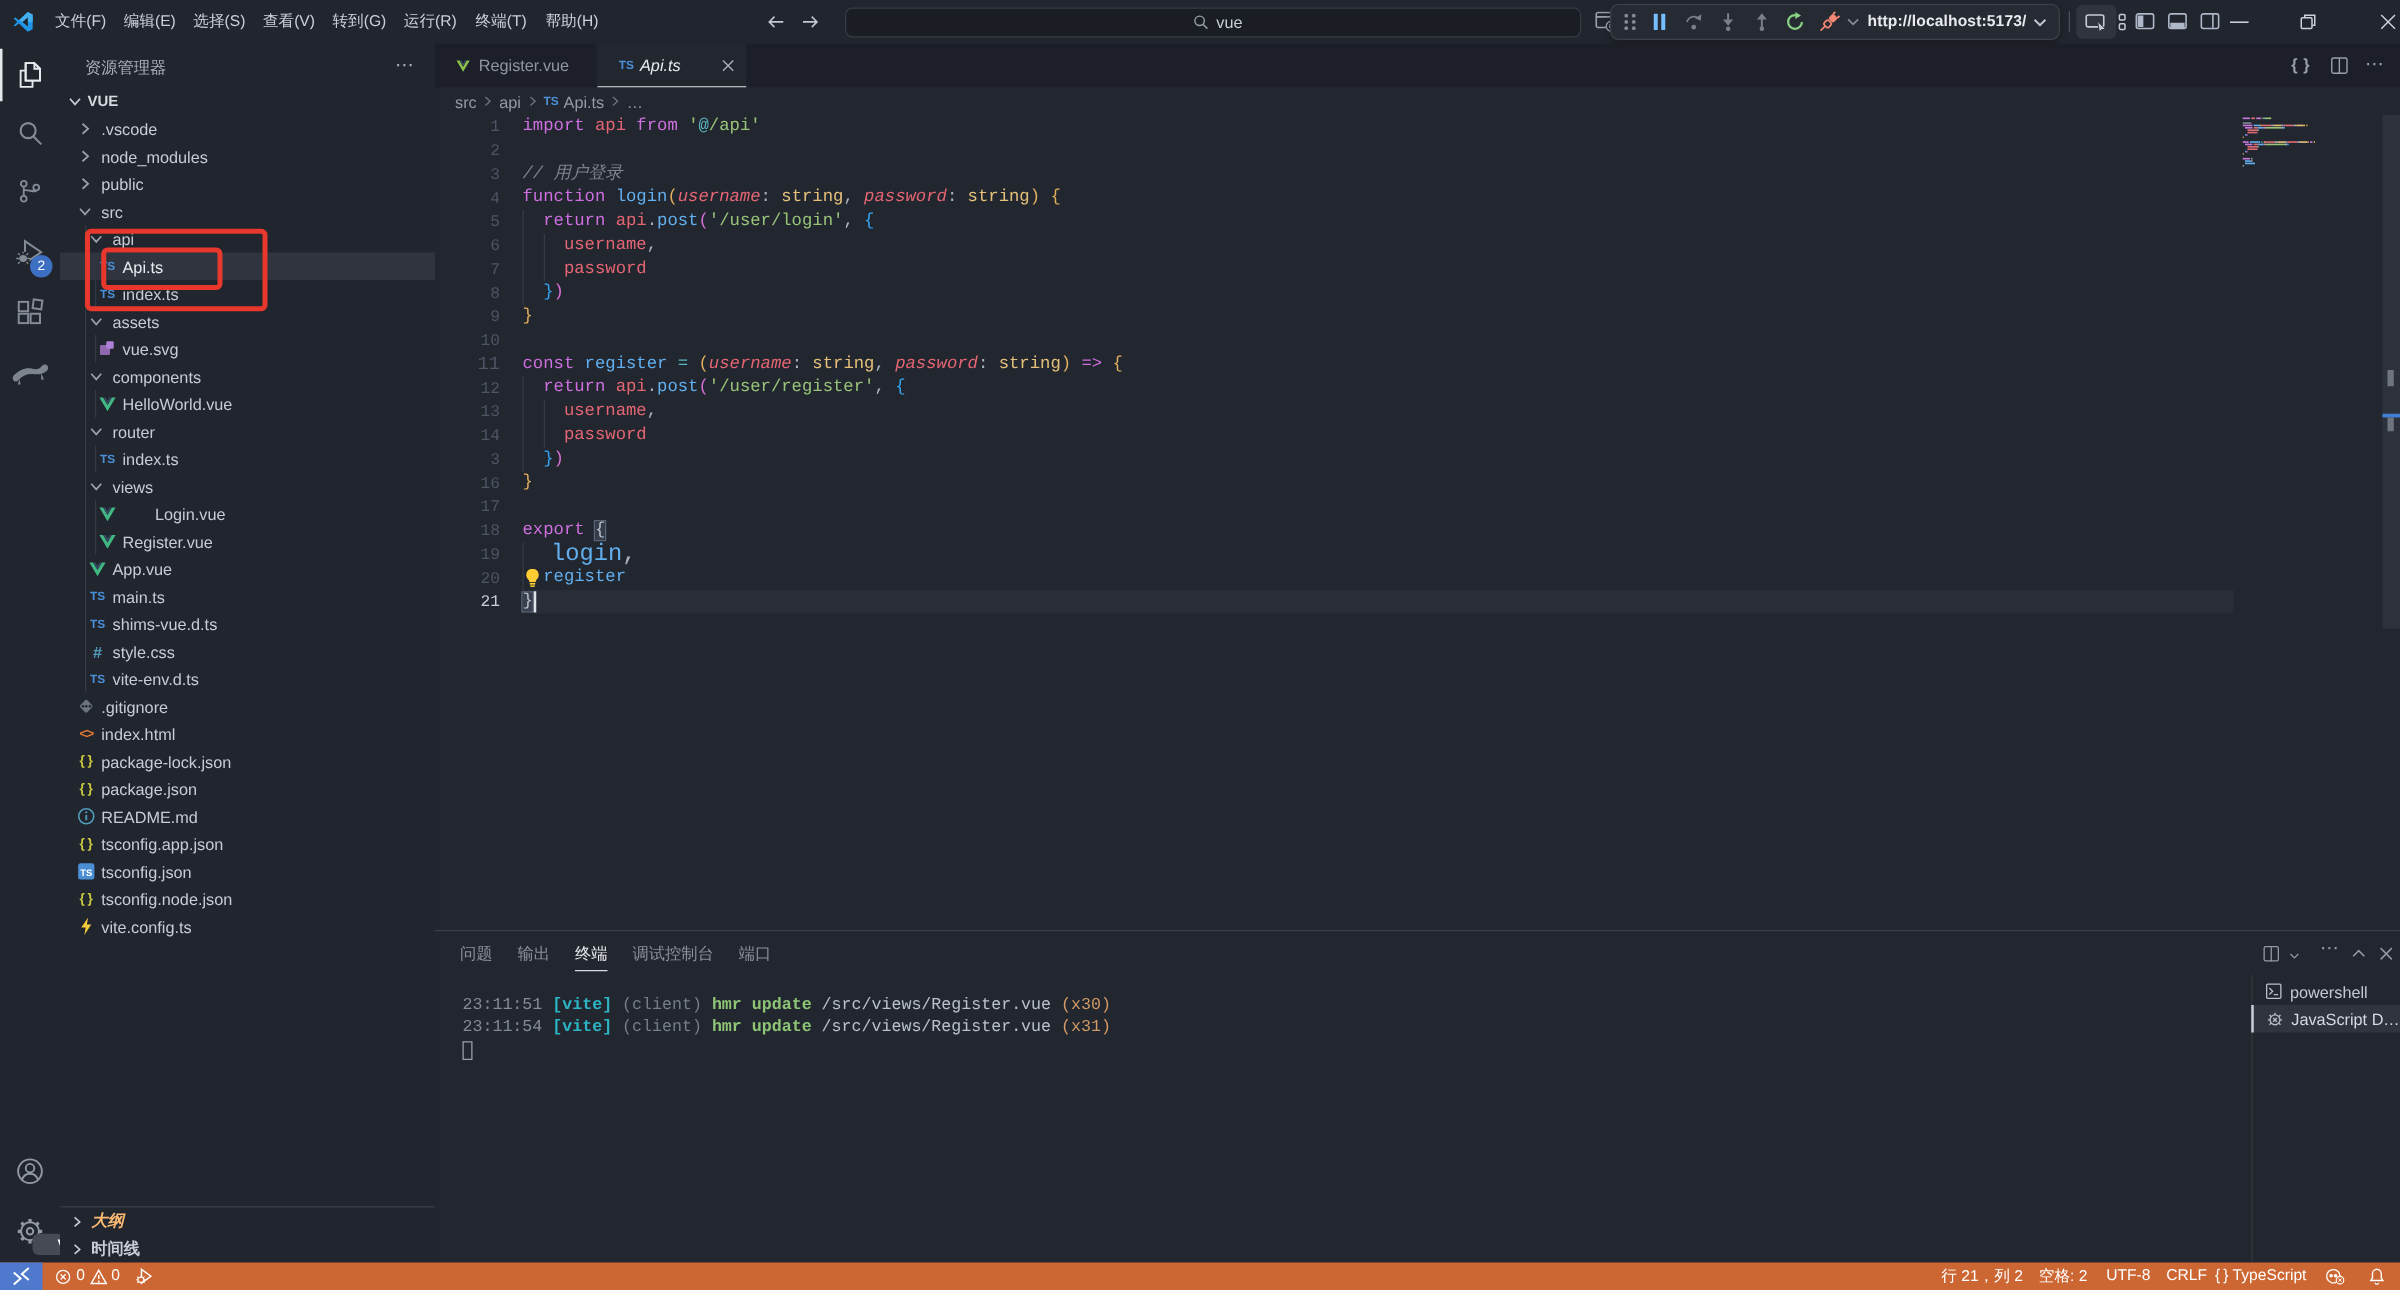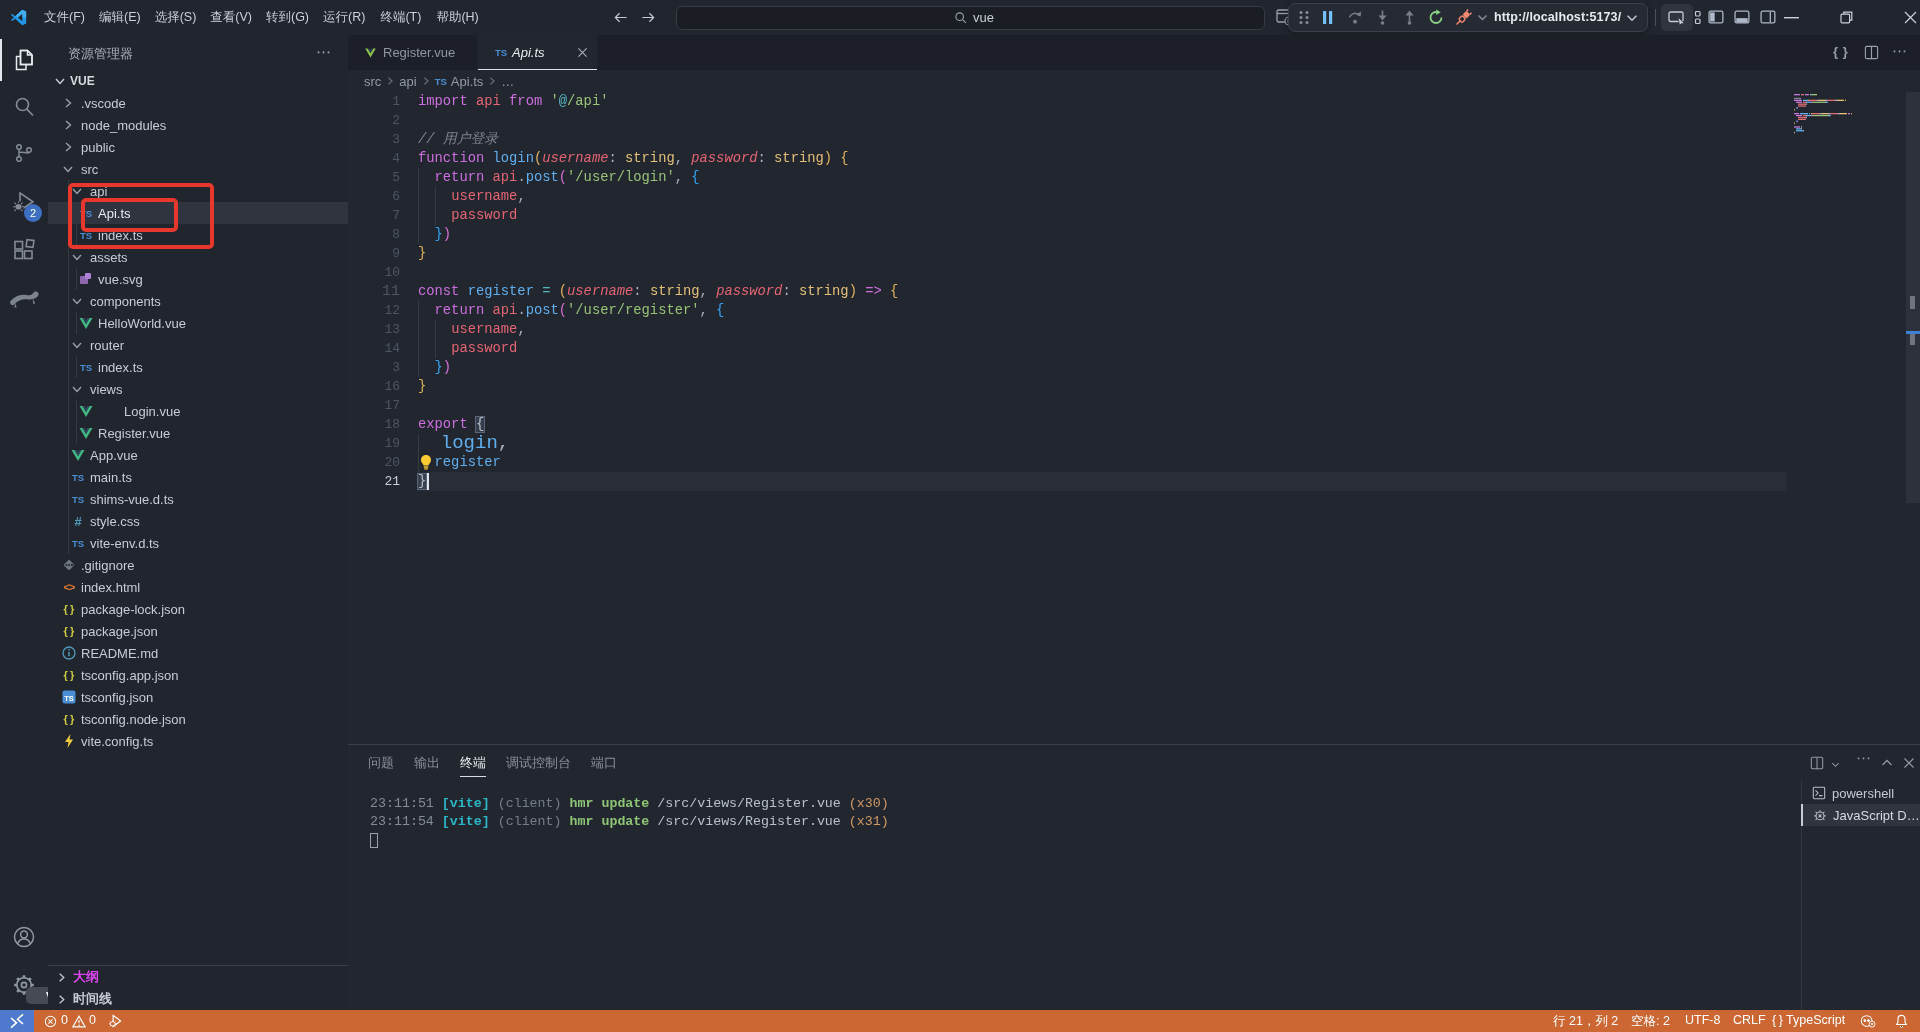--- a/index.html
+++ b/index.html
@@ -434,21 +434,21 @@
             </svg>
           </span>
           <span style="white-space:nowrap;">vite.config.ts</span>
         </div>
     </div>
     <div class="abs" style="left:0;top:930px;width:300px;height:1px;background:#3a3f48;"></div>
     <div class="abs" style="left:0;top:931px;width:300px;height:22px;display:flex;align-items:center;">
       <svg style="margin-left:8px;" width="11" height="11" viewBox="0 0 12 12">
           <path fill="none" stroke="#c7ccd5" stroke-width="1.4" d="M4 2 L8.5 6 L4 10"></path>
         </svg>
-      <span style="margin-left:6px;font-weight:700;color:#d946ef;">大纲</span>
+      <span style="margin-left:6px;font-weight:700;color:#fdba74;font-style:italic;">大纲</span>
     </div>
     <div class="abs" style="left:0;top:953px;width:300px;height:22px;display:flex;align-items:center;">
       <svg style="margin-left:8px;" width="11" height="11" viewBox="0 0 12 12">
           <path fill="none" stroke="#c7ccd5" stroke-width="1.4" d="M4 2 L8.5 6 L4 10"></path>
         </svg>
       <span style="margin-left:6px;font-weight:700;color:#c7ccd6;">时间线</span>
     </div>
     <div class="abs" style="left:20px;top:148px;width:146px;height:66px;border:4px solid #e8382e;border-radius:5px;z-index:30;"></div>
     <div class="abs" style="left:33px;top:163px;width:97px;height:34px;border:4px solid #e8382e;border-radius:5px;z-index:30;"></div>
   </div>

